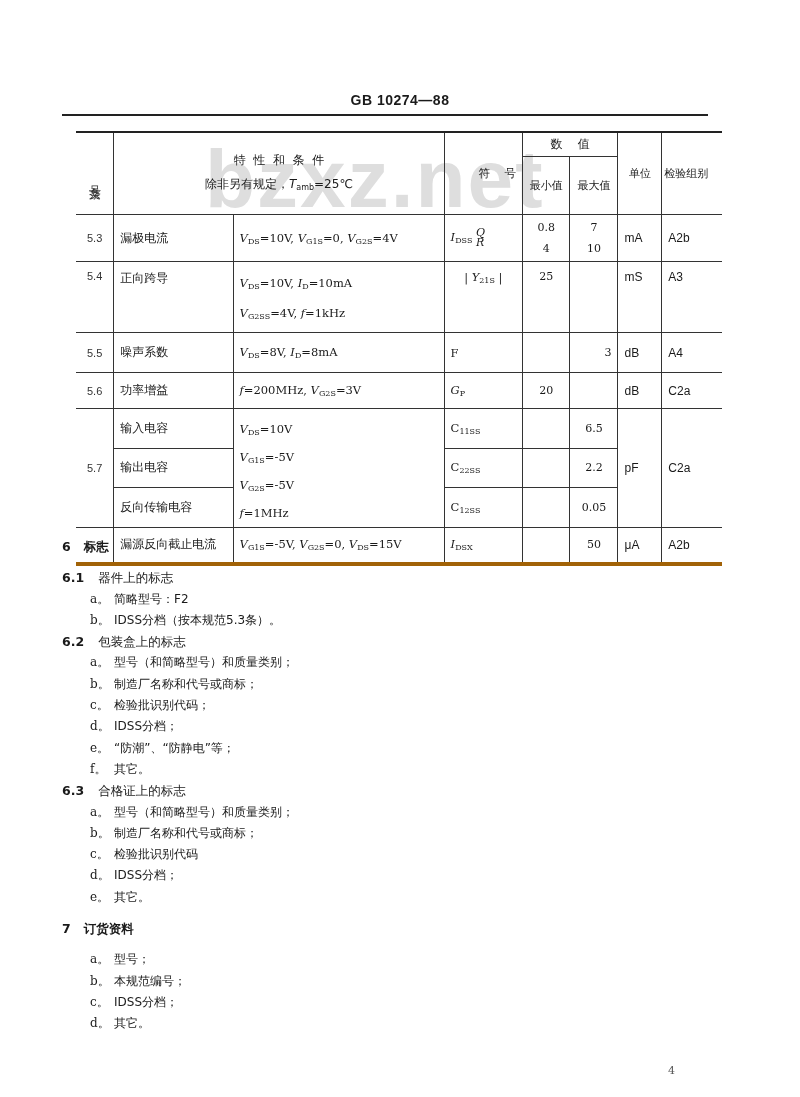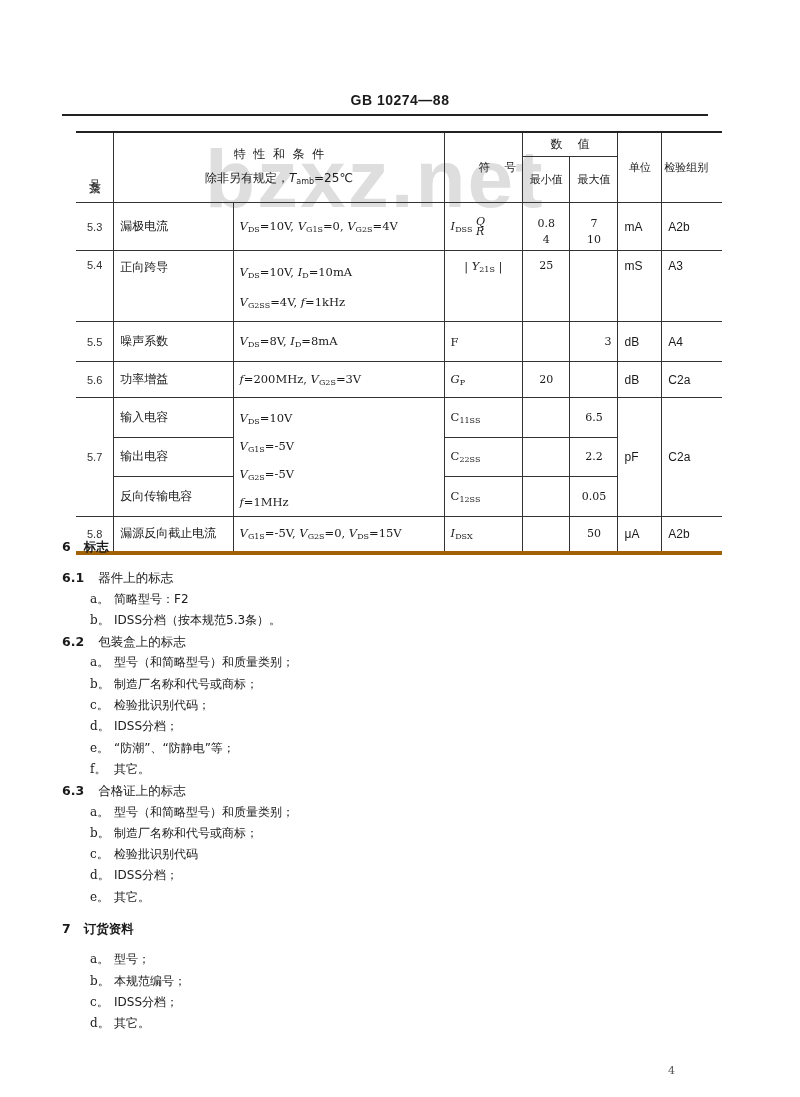--- a/index.html
+++ b/index.html
@@ -21,21 +21,21 @@
   .c-name { width:115px; }
   .c-cond { width:210px; font-family:"DejaVu Serif", serif; font-size:11.5px; }
   .c-sym { width:68px; font-style:italic; font-size:11.5px; }
   .c-min { width:36px; text-align:center; font-size:11px; }
   .c-max { width:36px; text-align:center; font-size:11px; }
   .c-unit { width:32px; text-align:left; font-family:"Liberation Sans", sans-serif; font-size:12px;margin-top:39px; }
   .c-grp { width:50px; text-align:left; font-family:"Liberation Sans", sans-serif; font-size:12px; }
   .hdr-no { writing-mode:vertical-rl; font-size:12px; letter-spacing:-1px; }
   .vtop { vertical-align:top !important; padding-top:8px !important; }
   .nocap { display:block; line-height:26px; }
-  .stack { display:block; line-height:16px;margin-top:11px; }
+  .stack { display:block; line-height:21px; }
   .body-text { position:absolute; left:62px; top:536px; width:660px; font-size:13px; line-height:21.3px; z-index:1; }
   .sec { font-weight:bold; font-family:"DejaVu Sans", sans-serif; font-size:12.5px; }
   .sub { font-family:"DejaVu Sans", sans-serif; font-size:12.5px; }
   .sub b { font-weight:bold; margin-right:14px; }
   .item { padding-left:28px; font-family:"DejaVu Sans", sans-serif; font-size:12px; }
   .item .lbl { display:inline-block; width:24px; font-family:"DejaVu Serif", serif; }
   .gap { height:10px; }
   .pageno { position:absolute; left:668px; top:1064px; font-size:11px; color:#555; }
   sub.s { font-size:8px; vertical-align:-2px; font-style:normal; }
 </style>
@@ -54,21 +54,21 @@
       <div style="white-space:pre;">特  性  和  条  件</div>
       <div>除非另有规定，<i>T</i><sub class="s">amb</sub>=25℃</div>
     </th>
     <th class="c-sym" rowspan="2" style="text-align:right; font-style:normal; font-family:'DejaVu Sans',sans-serif; white-space:pre;">符    号</th>
     <th colspan="2" style="text-align:center; font-family:'DejaVu Sans',sans-serif; font-size:12px; white-space:pre; padding:3px 0;">数    值</th>
     <th class="c-unit" rowspan="2" style="text-align:center; font-family:'DejaVu Sans',sans-serif; font-size:11px; width:26px; line-height:22px;">单位</th>
     <th class="c-grp" rowspan="2" style="font-family:'DejaVu Sans',sans-serif; font-size:11px; padding:2px;">检验组别</th>
   </tr>
   <tr>
     <th class="c-min" style="font-family:'DejaVu Sans',sans-serif; font-size:11px; padding:3px 1px;">最小值</th>
-    <th class="c-max" style="font-family:'DejaVu Sans',sans-serif; font-size:11px; padding:15px 1px;">最大值</th>
+    <th class="c-max" style="font-family:'DejaVu Sans',sans-serif; font-size:11px; padding:21px 1px;">最大值</th>
   </tr>
 
   <tr style="height:36px;">
     <td class="c-no">5.3</td>
     <td class="c-name">漏极电流</td>
     <td class="c-cond"><i>V</i><sub class="s">DS</sub>=10V, <i>V</i><sub class="s">G1S</sub>=0, <i>V</i><sub class="s">G2S</sub>=4V</td>
     <td class="c-sym"><i>I</i><sub class="s">DSS</sub> <span style="display:inline-block; line-height:10px; vertical-align:middle; font-size:11px;">Q<br>R</span></td>
     <td class="c-min">
           <span class="stack">0.8<br>4</span>
         </td>

